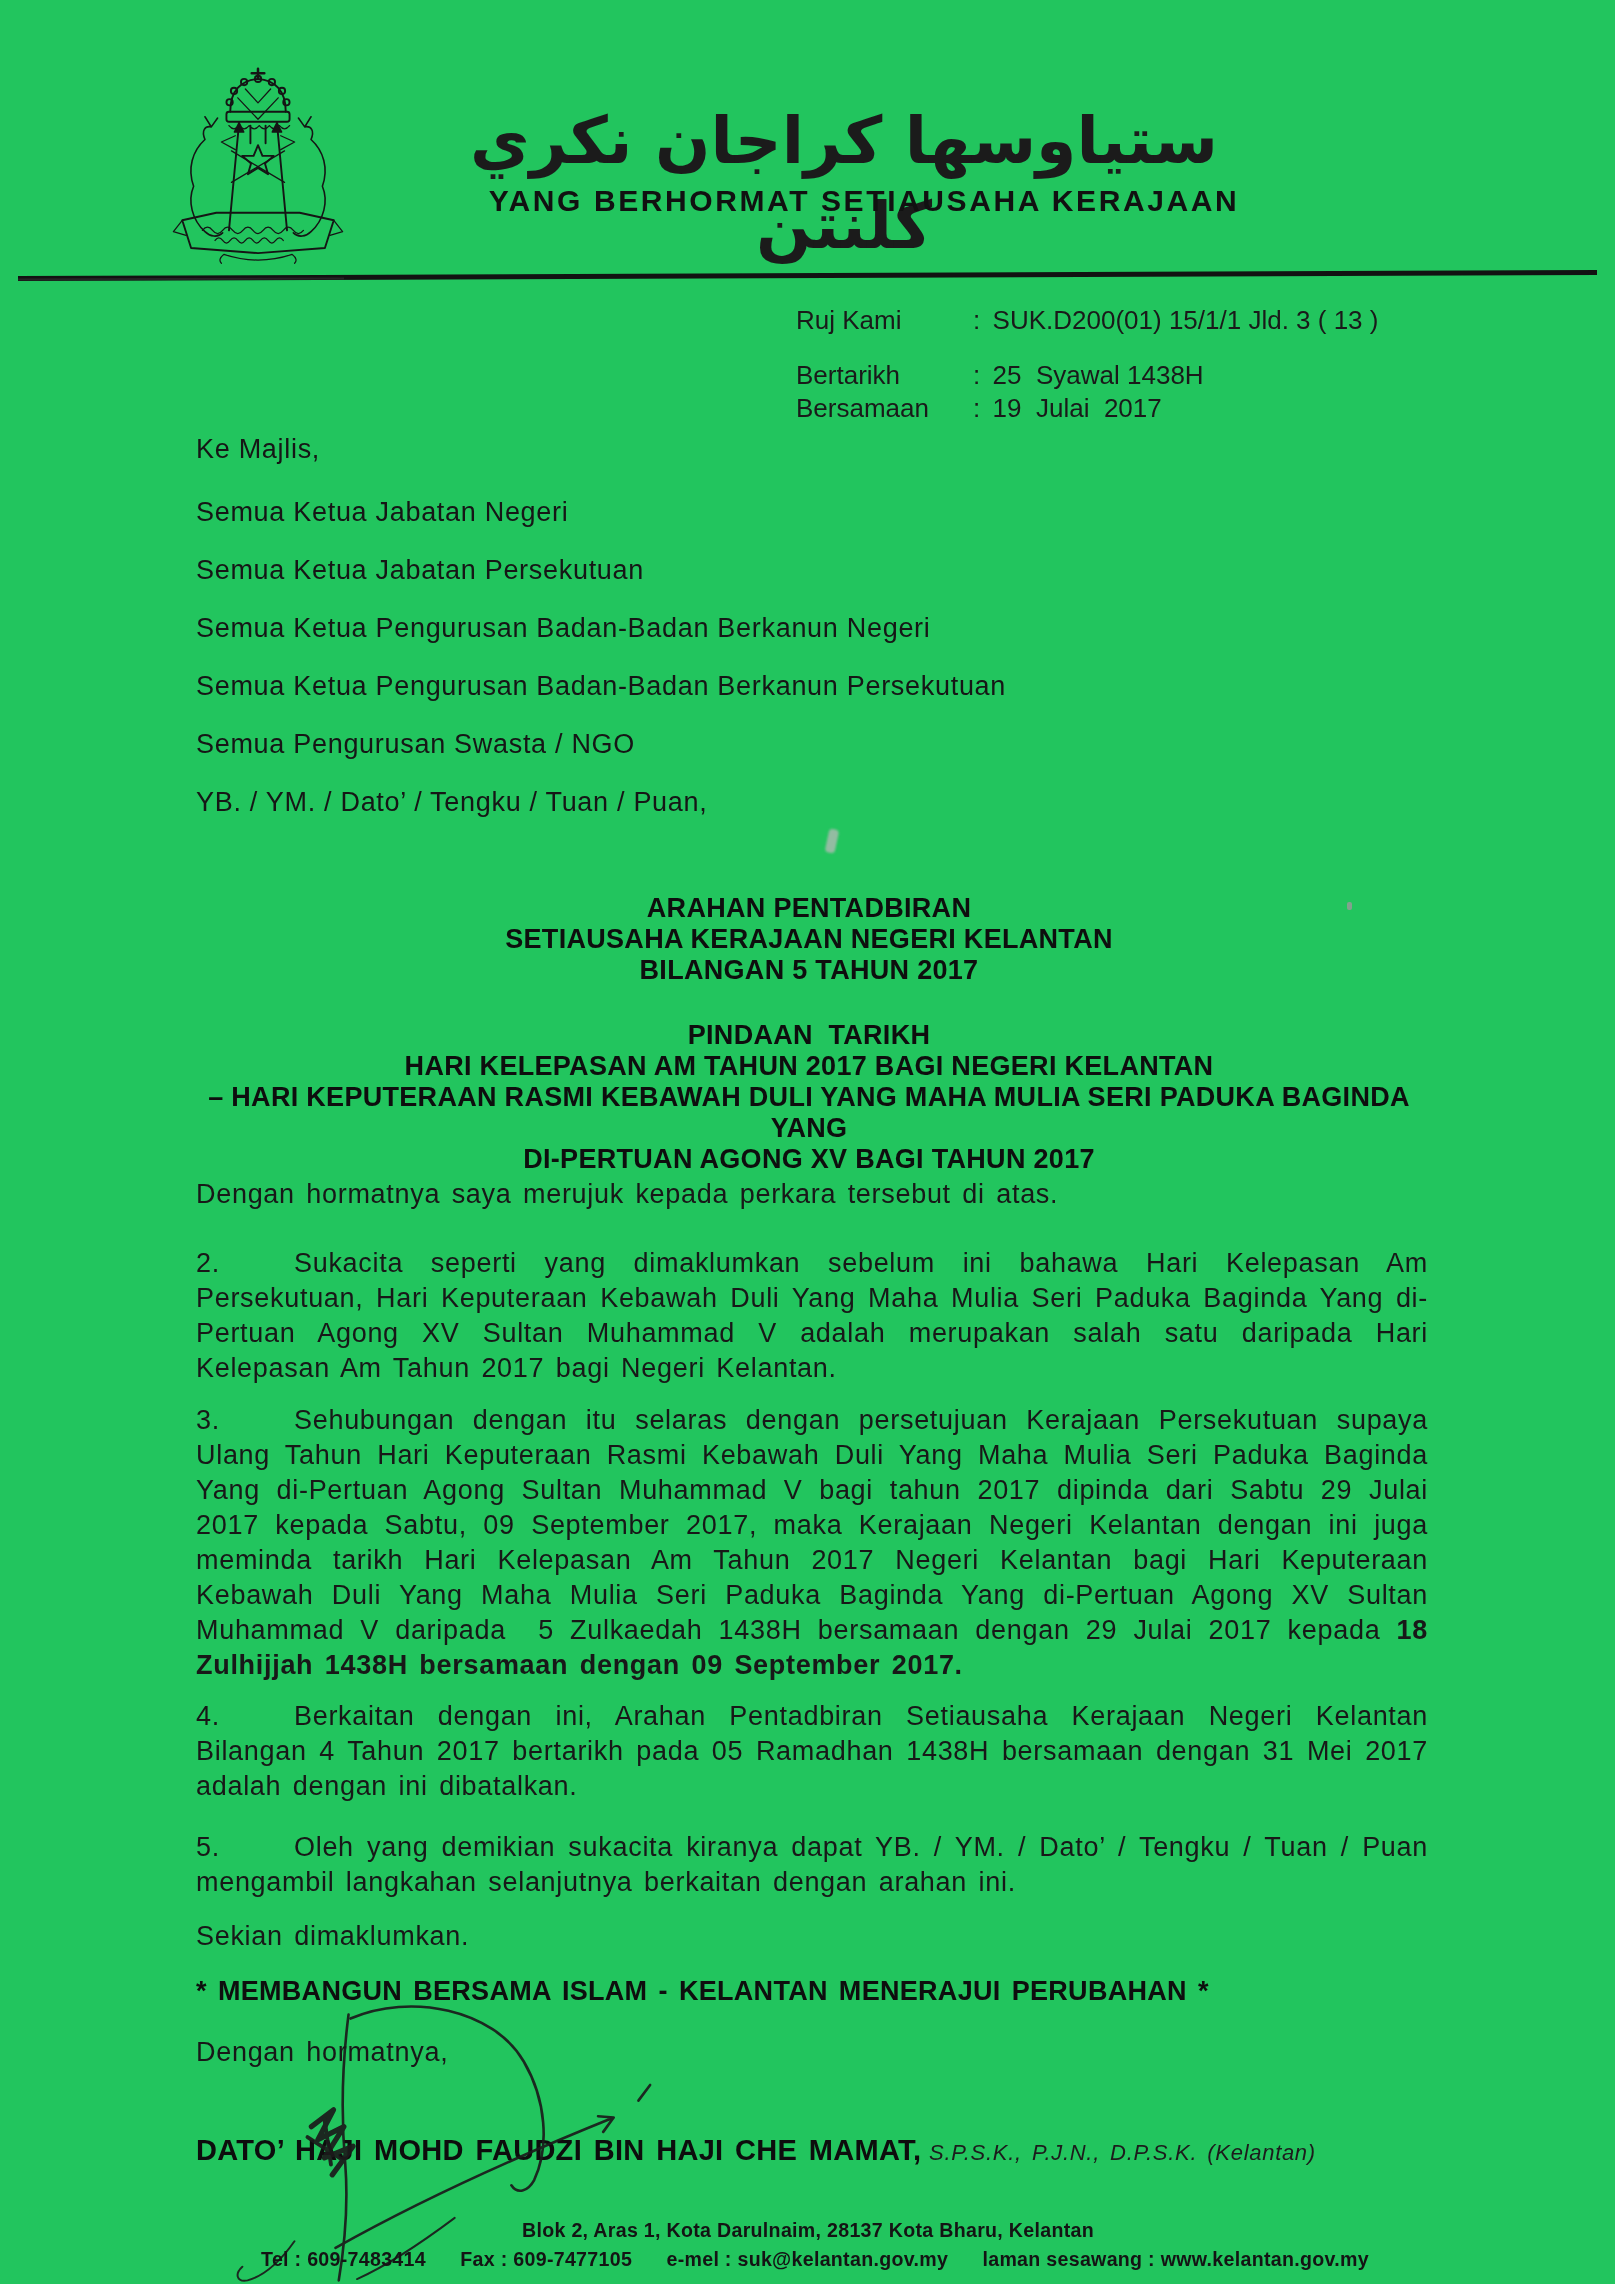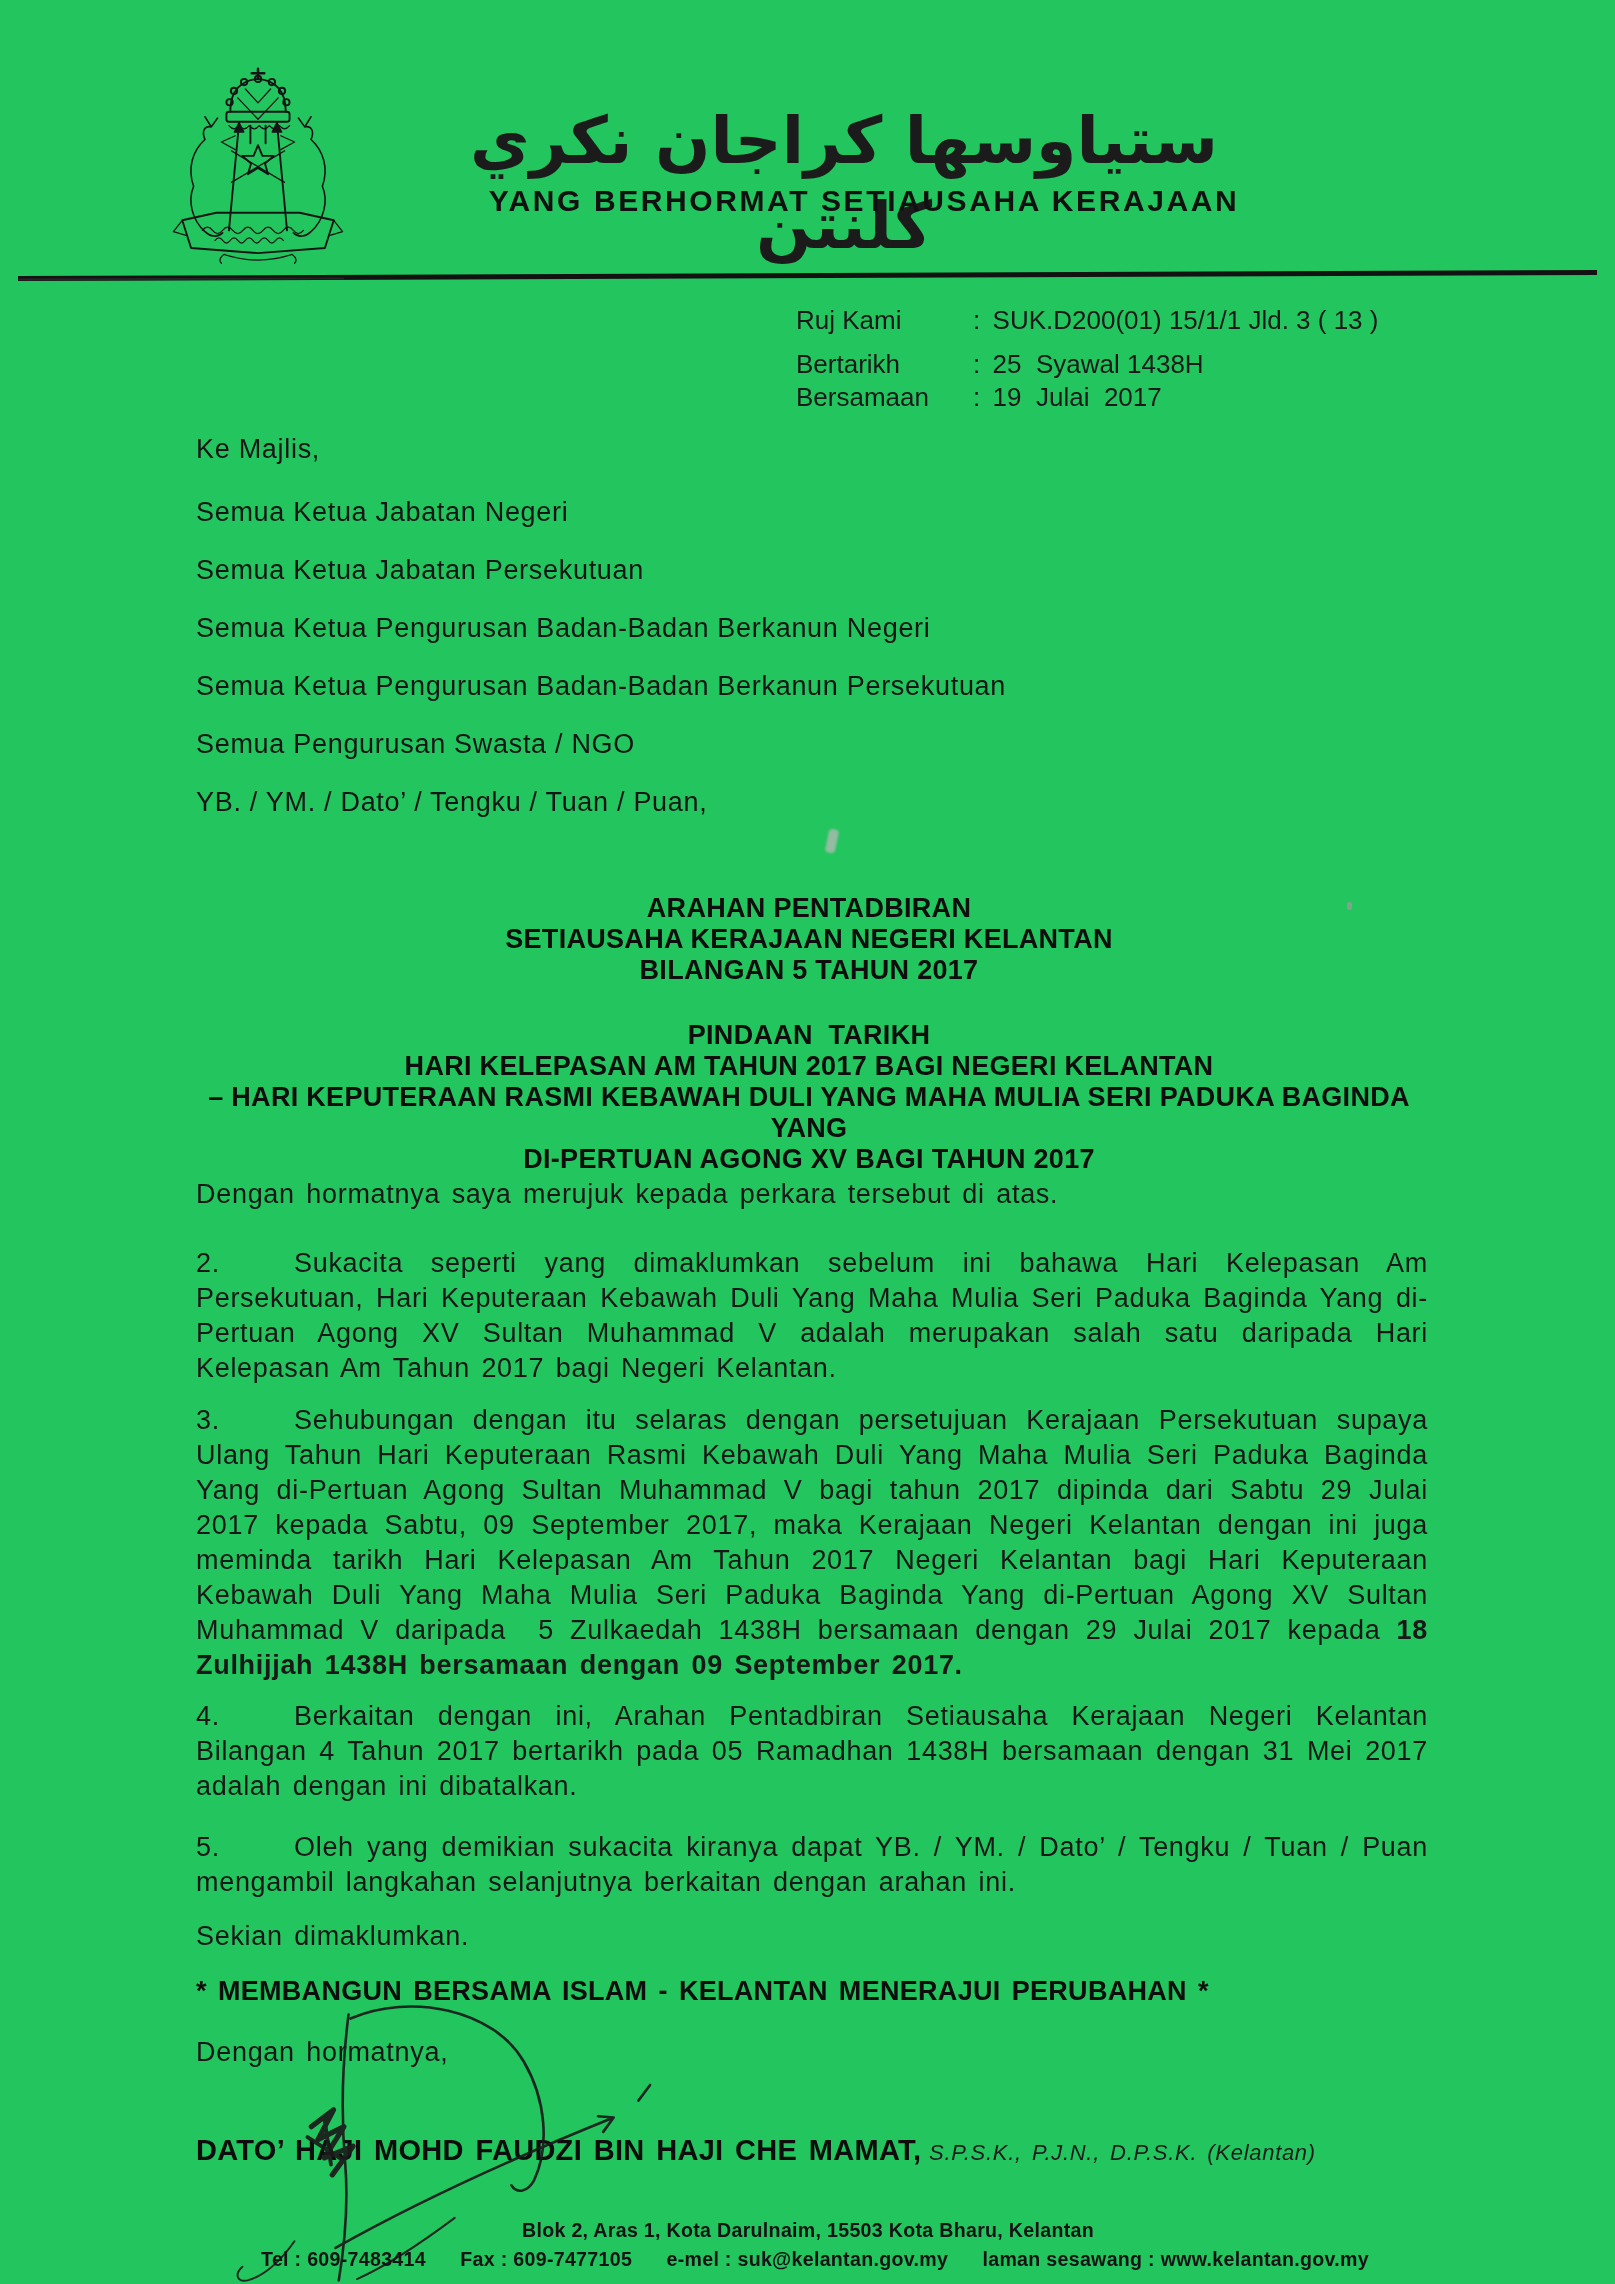--- a/index.html
+++ b/index.html
@@ -30,21 +30,21 @@
     position:absolute;left:18px;top:270px;width:1579px;height:4.6px;
     background:#121212;transform:rotate(-0.22deg);transform-origin:right center;
   }
   .rule-echo{
     position:absolute;left:18px;top:278px;width:326px;height:2px;
     background:#2a2a2a;transform:rotate(-0.15deg);opacity:.8;
   }
   
   .refblock{position:absolute;left:796px;top:305px;font-size:26px;line-height:30px;color:#1a1a1a;}
   .ref-row{display:grid;grid-template-columns:177px 19.6px auto;}
-  .ref-row.gap-big{margin-bottom:14px;}
+  .ref-row.gap-big{margin-bottom:25px;}
   .ref-row.gap-small{margin-bottom:2.6px;}
   
   .recipient{position:absolute;left:196px;top:435px;font-size:27px;line-height:29px;letter-spacing:0.7px;}
   .recipient .salut{margin-bottom:34px;}
   .recipient .rline{margin-bottom:29px;}
   .recipient .greet{margin-top:9px;}
   
   .titles{
     position:absolute;left:183px;top:893px;width:1252px;text-align:center;
     font-weight:bold;color:#0e0e0e;font-size:27px;line-height:31px;letter-spacing:0.3px;
@@ -202,21 +202,21 @@
     <path d="M205,50 C196,120 193,200 200,280 C205,345 198,410 190,458"></path>
     <path d="M208,56 C300,16 428,42 474,122 C508,180 514,252 490,304 C480,322 464,326 455,312"></path>
     <path d="M148,222 l34,-26 l-24,46 l40,-20 l-30,48 l44,-18 l-32,44" stroke-width="8"></path>
     <path d="M142,238 l52,34 M168,210 l10,70" stroke-width="6"></path>
     <path d="M185,408 C320,332 478,262 612,208 M612,208 l-24,-2 M612,208 l-16,22"></path>
     <path d="M650,182 l18,-24"></path>
     <path d="M122,398 C98,432 72,452 50,458 C33,461 30,448 42,437" stroke-width="3"></path>
     <path d="M368,362 C312,404 258,438 218,456" stroke-width="3"></path>
   </svg>
 
-  <div class="footer-line footer-address">Blok 2, Aras 1, Kota Darulnaim, 15503 Kota Bharu, Kelantan</div>
+  <div class="footer-line footer-address">Blok 2, Aras 1, Kota Darulnaim, 28137 Kota Bharu, Kelantan</div>
   <div class="footer-line footer-contacts">
     <span class="citem">Tel : 609-7483414</span>
     <span class="citem">Fax : 609-7477105</span>
     <span class="citem">e-mel : suk@kelantan.gov.my</span>
     <span class="citem">laman sesawang : www.kelantan.gov.my</span>
   </div>
 
 </div>
 
 

